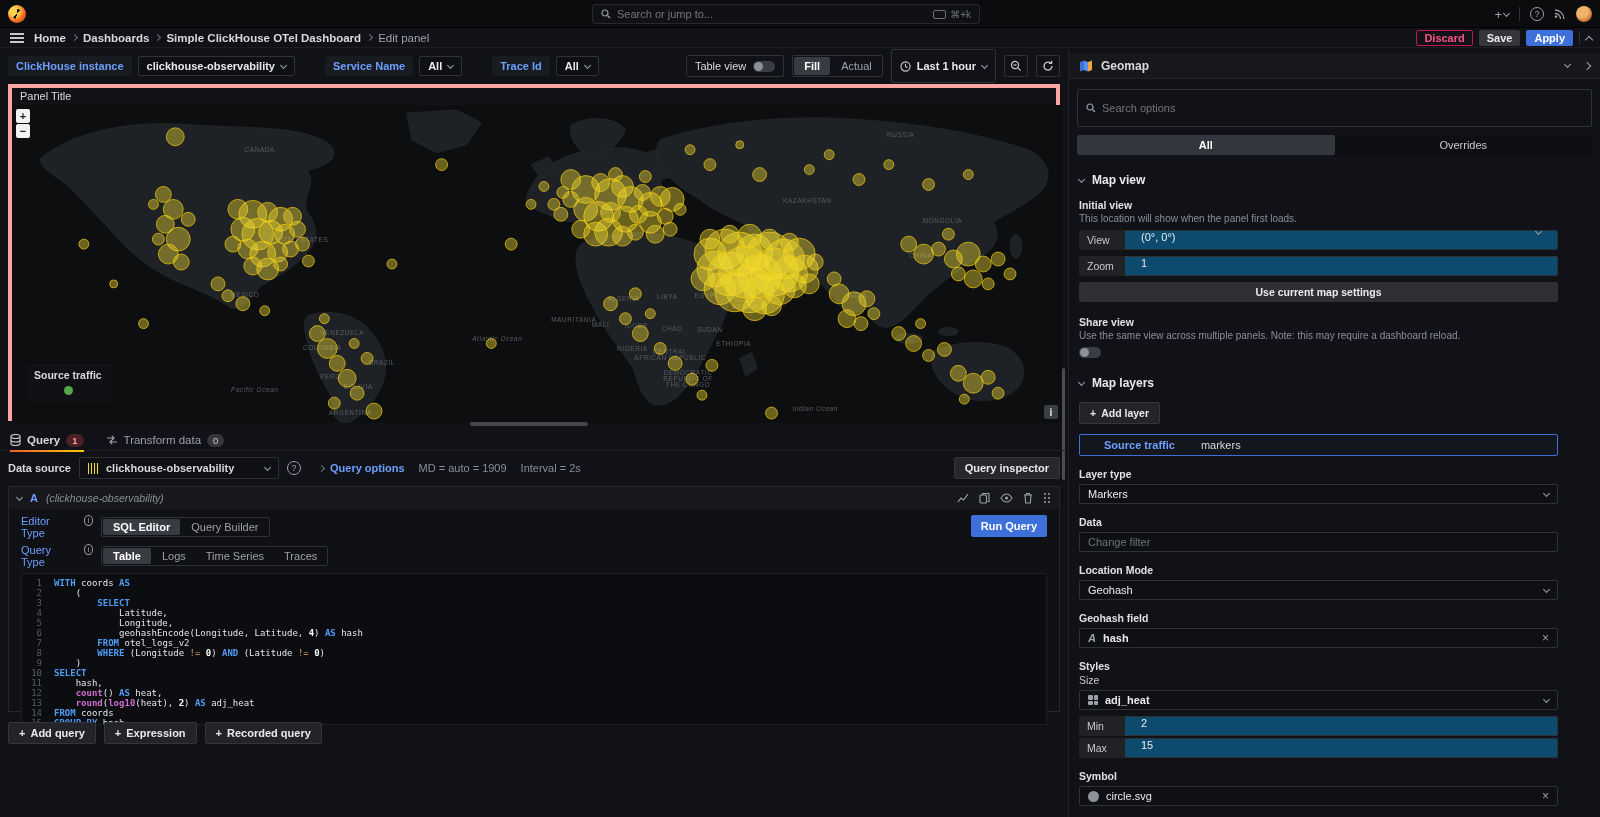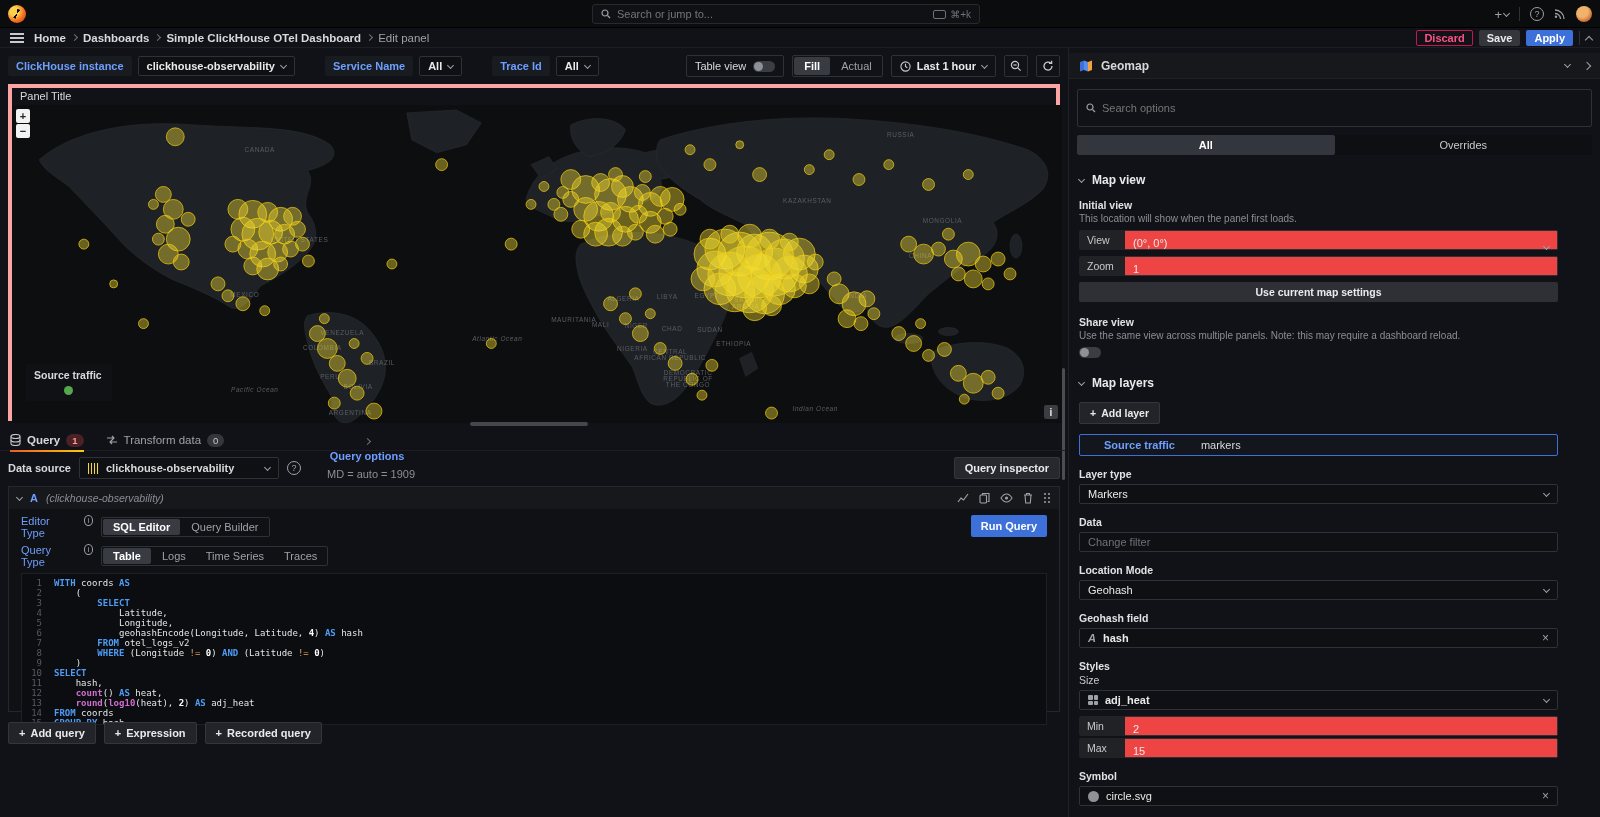--- a/index.html
+++ b/index.html
@@ -53,21 +53,21 @@
   .chev-dn { width:5px; height:5px; border-right:1.5px solid #9da1a8; border-bottom:1.5px solid #9da1a8;
     transform:rotate(45deg); margin-top:-2px; display:inline-block;}
   .viewbar { position:absolute; right:540px; top:54px; display:flex; align-items:center; gap:8px; height:24px; }
   .tv-box { border:1px solid #2c3235; border-radius:2px; height:22px; display:flex; align-items:center;
     padding:0 8px; gap:7px; font-size:11px; color:#d8d9da; }
   .toggle { width:22px; height:11px; border-radius:6px; background:#3a3d44; position:relative; }
   .toggle:after { content:""; position:absolute; left:1px; top:1px; width:9px; height:9px; border-radius:50%; background:#8e9197; }
   .seg-group { border:1px solid #2c3235; border-radius:2px; height:22px; display:flex; align-items:stretch; overflow:hidden;}
   .seg { padding:0 10px; display:flex; align-items:center; font-size:11px; color:#9da1a8; cursor:pointer;}
   .seg.sel { background:#383b42; color:#fff; font-weight:bold; border-radius:2px; margin:1px;}
-  .timebox { border:1px solid #2c3235; border-radius:2px; height:22px; display:flex; align-items:center;
+  .timebox { border:1px solid #2c3235; border-radius:2px; height:34px; display:flex; align-items:center;
     gap:6px; padding:0 8px; font-size:11px; font-weight:bold; color:#e9eaeb;}
   .sq-btn { border:1px solid #2c3235; border-radius:2px; width:24px; height:22px; display:flex;
     align-items:center; justify-content:center; color:#c7c9cc; }
 
   
   .panel { position:absolute; left:8px; top:84px; width:1052px; height:337px; background:#111217;
     border:4px solid #fca5a5; }
   .panel-header { height:16px; display:flex; align-items:center; padding-left:8px; font-size:11px; color:#d8d9da; }
   .mapwrap { position:absolute; left:0; top:17px; width:1050px; height:318px; background:#0d0e10; overflow:hidden; }
   .map-zoomctl { position:absolute; left:4px; top:4px; z-index:5; display:flex; flex-direction:column; gap:1px; }
@@ -100,21 +100,21 @@
   .badge.gray { background:#34363b; color:#c7c9cc; }
 
   
   .dsrow { position:absolute; left:8px; top:456px; width:1052px; height:24px; display:flex; align-items:center; gap:8px; }
   .ds-label { font-size:11px; font-weight:bold; color:#d8d9da; }
   .ds-picker { background:#0e1013; border:1px solid #2c3235; border-radius:2px; height:22px;
     display:flex; align-items:center; gap:7px; padding:0 8px; font-size:11px; font-weight:bold; width:200px;}
   .ch-icon { width:11px; height:11px; background:repeating-linear-gradient(90deg,#f5d73d 0 1.5px,#15171b 1.5px 3px); }
   .q-circle { width:14px; height:14px; border:1px solid #9da1a8; border-radius:50%; color:#9da1a8;
     font-size:9px; display:flex; align-items:center; justify-content:center; }
-  .qopts { display:flex; align-items:center; gap:6px; margin-left:10px; font-size:11px;flex-direction:column; }
+  .qopts { display:flex; align-items:center; gap:6px; margin-left:10px; font-size:11px; }
   .qopts .link { color:#6e9fff; font-weight:bold; }
   .qopts .meta { color:#8a8e95; margin-left:8px; }
   .btn-inspector { margin-left:auto; background:#26282d; border:1px solid #34363b; color:#e9eaeb;
     font-size:11px; font-weight:bold; height:22px; padding:0 10px; border-radius:2px; display:flex; align-items:center;}
 
   
   .qcard { position:absolute; left:8px; top:486px; width:1052px; height:226px; border:1px solid #24272b; background:#101114; }
   .qhead { height:22px; background:#16181c; display:flex; align-items:center; padding:0 8px; gap:8px; font-size:11px; }
   .refid { color:#6e9fff; font-weight:bold; }
   .refnote { color:#8a8e95; font-style:italic; font-size:10.5px; }
@@ -149,22 +149,22 @@
   .sb-tab { flex:1; text-align:center; font-size:11px; padding:4px 0; color:#c7c9cc; border-radius:2px; cursor:pointer;}
   .sb-tab.sel { background:#33363c; color:#fff; font-weight:bold; }
   .section-h { display:flex; align-items:center; gap:8px; font-size:12px; font-weight:bold; color:#e9eaeb;
     margin:18px 0 0 10px; }
   .sb-content { padding:0 42px 0 10px; }
   .lbl-b { font-size:10.5px; font-weight:bold; color:#e0e1e2; margin:12px 0 0 0; }
   .lbl-d { font-size:10px; color:#8a8e95; margin-top:2px; }
   .inline-field { display:flex; margin-top:6px; height:20px; }
   .if-label { background:#202226; color:#c7c9cc; font-size:10.5px; display:flex; align-items:center;
     padding:0 8px; width:46px; border-radius:2px 0 0 2px; }
-  .if-value { flex:1; background:#ef4444; border:1px solid #2c3235; border-left:none; display:flex;
-    align-items:flex-end; padding:0 8px; font-size:11px; color:#e9eaeb; border-radius:0 2px 2px 0; }
+  .if-value { flex:1; background:#0c4a6e; border:1px solid #2c3235; border-left:none; display:flex;
+    align-items:flex-start; padding:0 16px; font-size:11px; color:#e9eaeb; border-radius:0 2px 2px 0; }
   .if-value .chev-dn { margin-left:auto; }
   .wide-btn { margin-top:6px; height:20px; background:#2e3036; border-radius:2px; display:flex;
     align-items:center; justify-content:center; font-size:10.5px; font-weight:bold; color:#e9eaeb; }
   .select { margin-top:4px; height:20px; background:#0e1013; border:1px solid #2c3235; border-radius:2px;
     display:flex; align-items:center; padding:0 8px; font-size:11px; color:#e9eaeb; gap:7px; }
   .select .chev-dn, .select .x-close { margin-left:auto; }
   .x-close { color:#9da1a8; font-size:12px; }
   .placeholder { color:#6e7278; }
   .small-btn { margin-top:12px; display:inline-flex; background:#222429; border:1px solid #34363b; color:#e9eaeb;
     font-size:10.5px; font-weight:bold; height:22px; padding:0 10px; border-radius:2px; align-items:center; gap:5px;}

